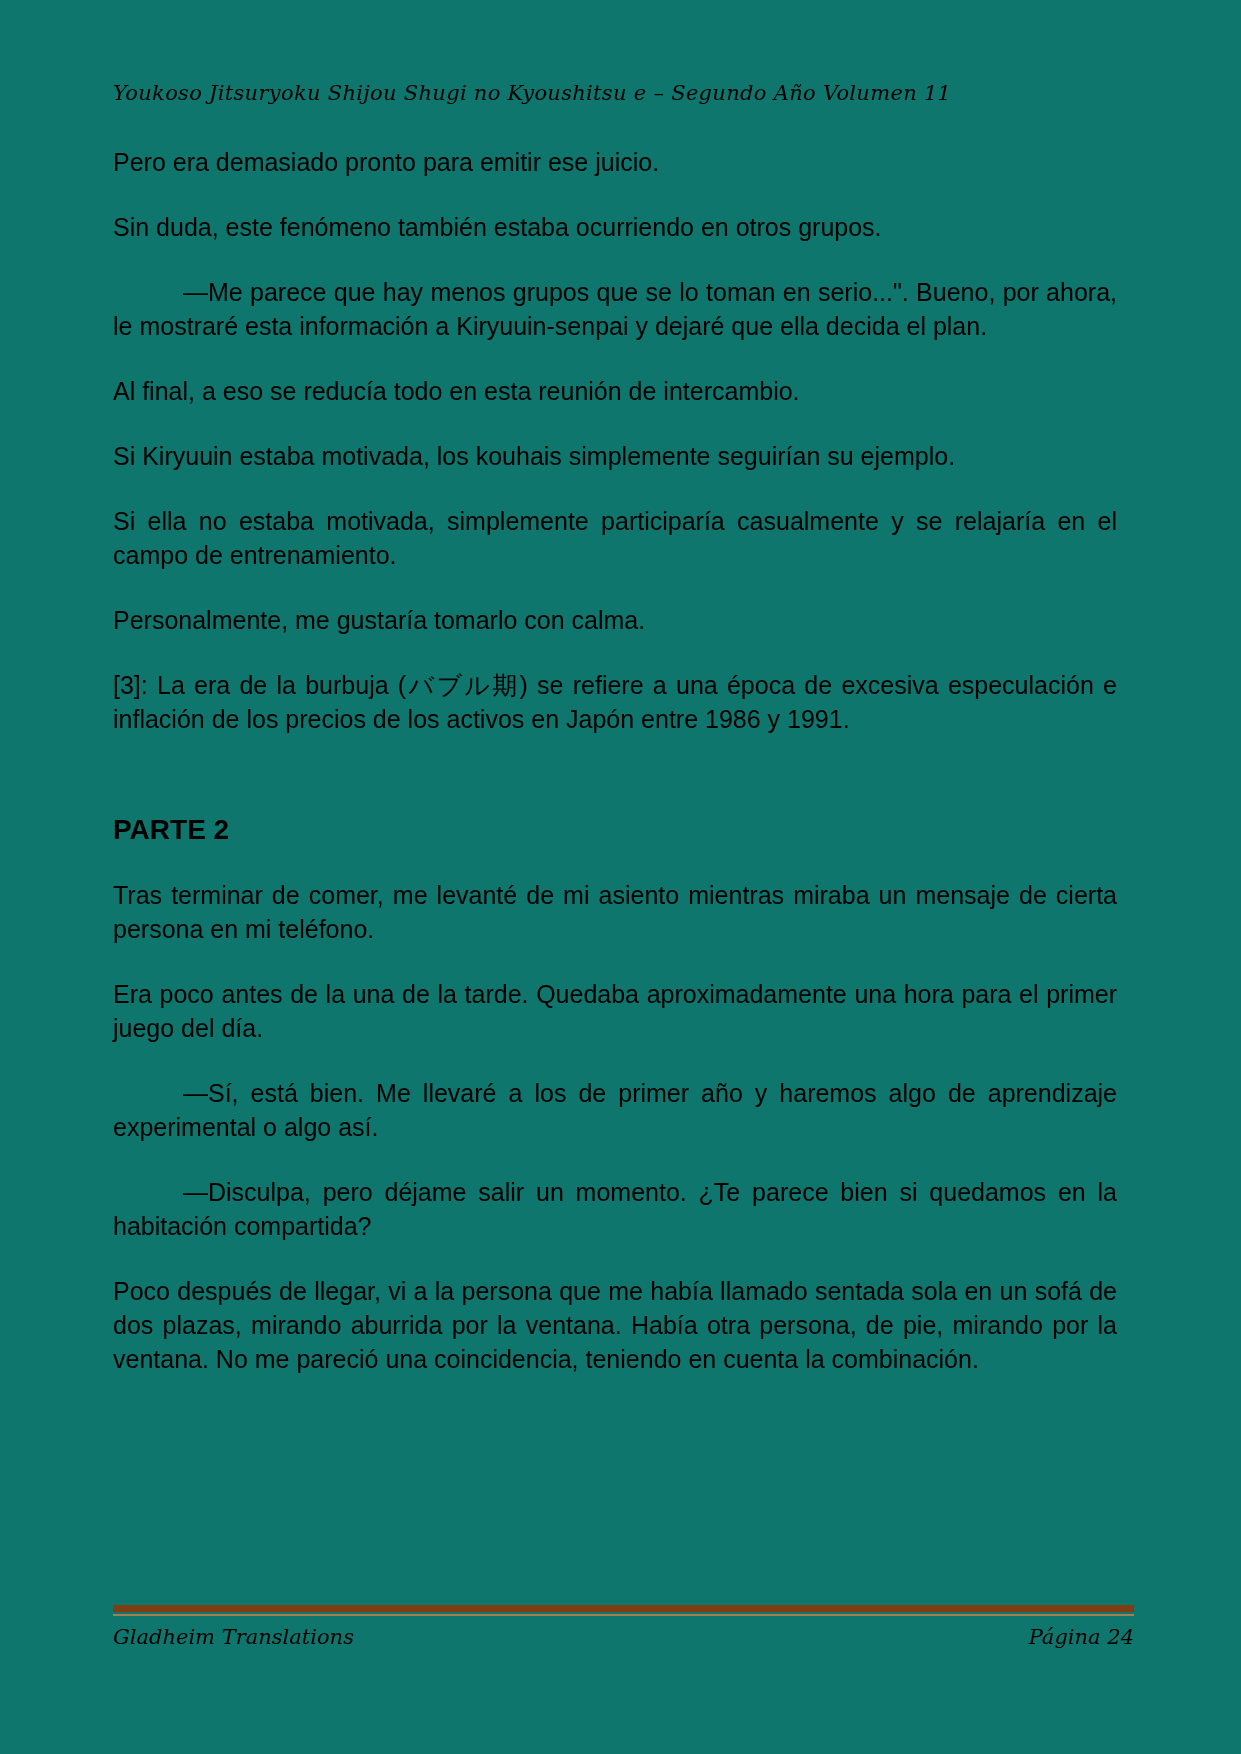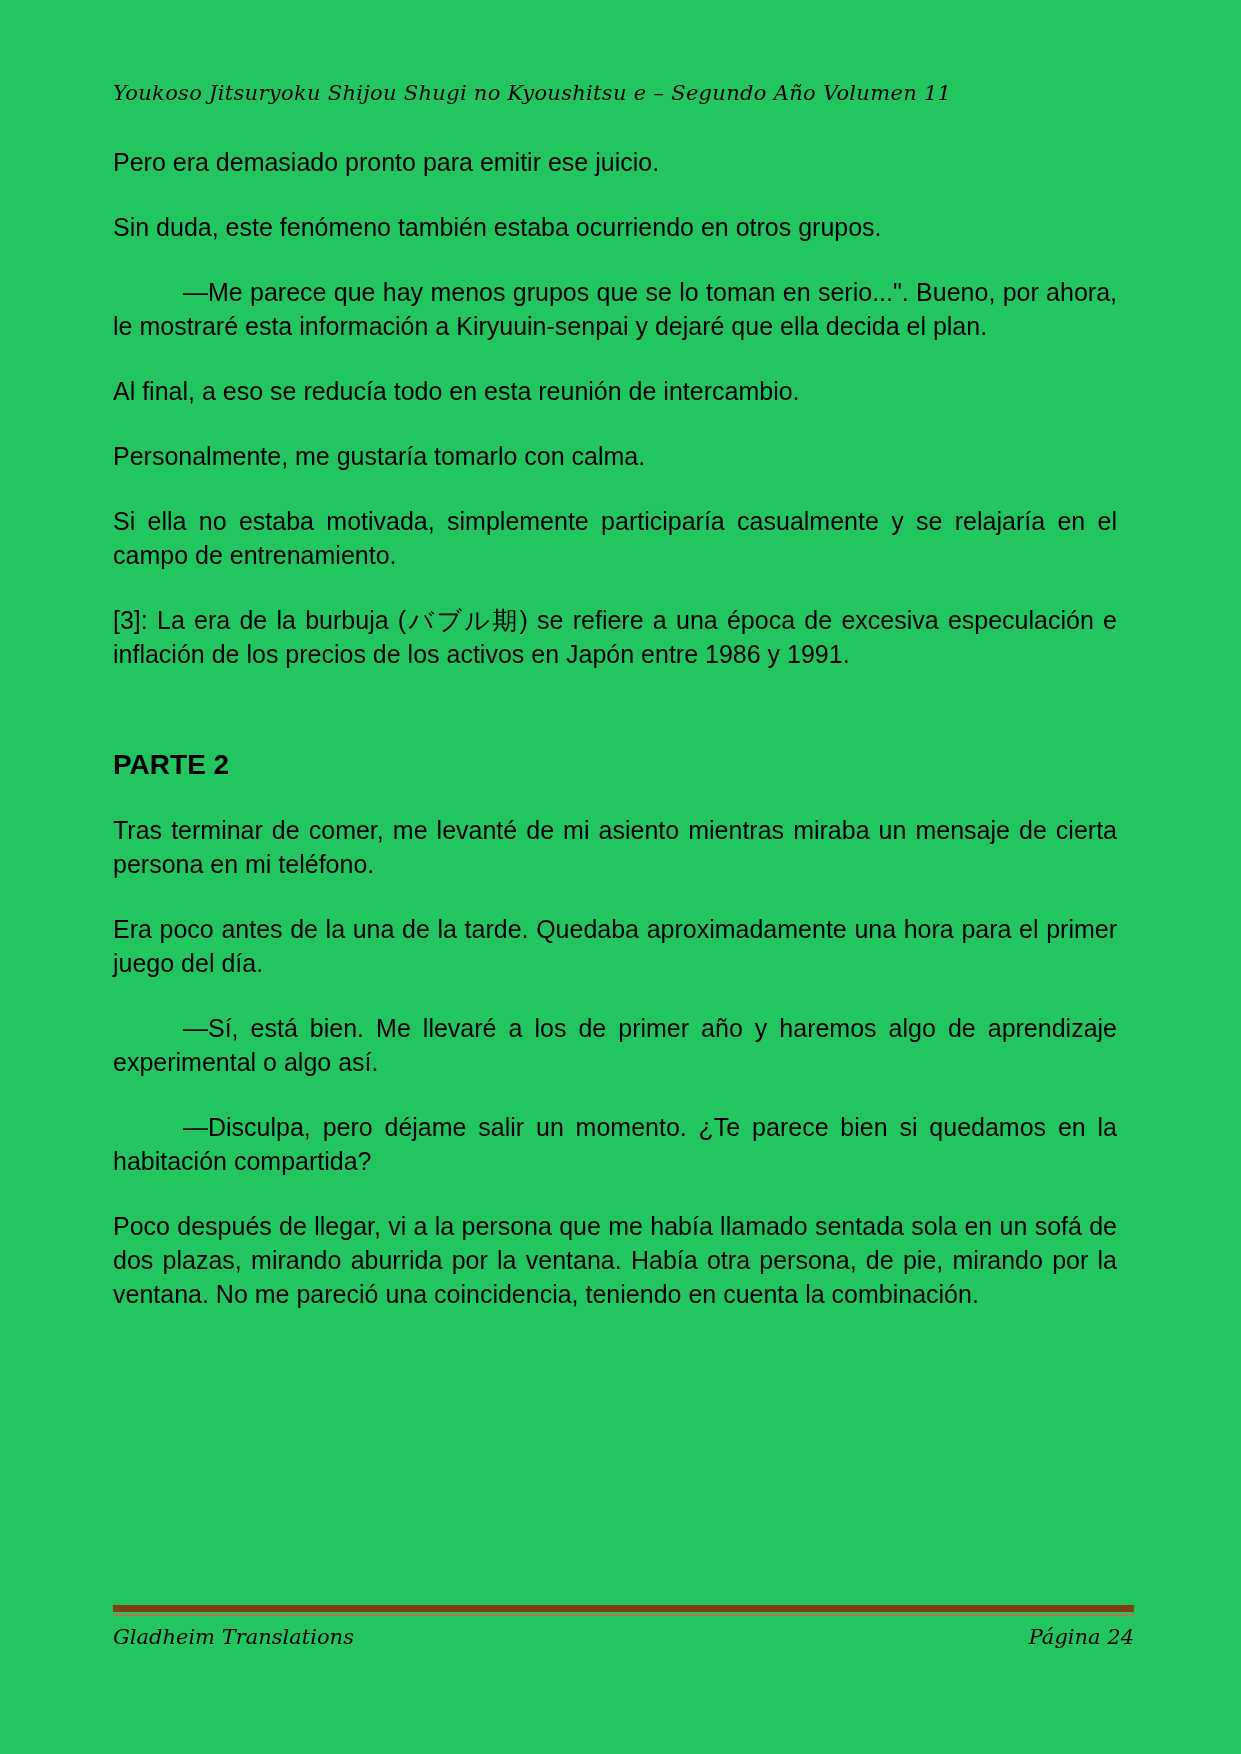--- a/index.html
+++ b/index.html
@@ -5,21 +5,21 @@
   html, body {
     margin: 0;
     padding: 0;
     background: #ffffff;
     font-family: "Liberation Sans", sans-serif;
   }
   .page {
     position: relative;
     width: 1241px;
     height: 1754px;
-    background: #22c55e;
+    background: #0f766e;
     overflow: hidden;
     color: #000000;
   }
   .header {
     position: absolute;
     left: 113px;
     top: 80px;
     width: 1021px;
     font-family: "DejaVu Serif", serif;
     font-style: italic;
@@ -87,22 +87,23 @@
 
   <div class="header">
     <span class="header-title">Youkoso Jitsuryoku Shijou Shugi no Kyoushitsu e – Segundo Año Volumen 11</span>
   </div>
 
   <div class="content" id="content">
       <p class="normal">Pero era demasiado pronto para emitir ese juicio.</p>
       <p class="normal">Sin duda, este fenómeno también estaba ocurriendo en otros grupos.</p>
       <p class="dialogue">—Me parece que hay menos grupos que se lo toman en serio...". Bueno, por ahora, le mostraré esta información a Kiryuuin-senpai y dejaré que ella decida el plan.</p>
       <p class="normal">Al final, a eso se reducía todo en esta reunión de intercambio.</p>
+      <p class="normal">Si Kiryuuin estaba motivada, los kouhais simplemente seguirían su ejemplo.</p>
+      <p class="normal">Si ella no estaba motivada, simplemente participaría casualmente y se relajaría en el campo de entrenamiento.</p>
       <p class="normal">Personalmente, me gustaría tomarlo con calma.</p>
-      <p class="normal">Si ella no estaba motivada, simplemente participaría casualmente y se relajaría en el campo de entrenamiento.</p>
       <p class="normal">[3]: La era de la burbuja (バブル期) se refiere a una época de excesiva especulación e inflación de los precios de los activos en Japón entre 1986 y 1991.</p>
       <h2 class="heading">PARTE 2</h2>
       <p class="normal">Tras terminar de comer, me levanté de mi asiento mientras miraba un mensaje de cierta persona en mi teléfono.</p>
       <p class="normal">Era poco antes de la una de la tarde. Quedaba aproximadamente una hora para el primer juego del día.</p>
       <p class="dialogue">—Sí, está bien. Me llevaré a los de primer año y haremos algo de aprendizaje experimental o algo así.</p>
       <p class="dialogue">—Disculpa, pero déjame salir un momento. ¿Te parece bien si quedamos en la habitación compartida?</p>
       <p class="normal">Poco después de llegar, vi a la persona que me había llamado sentada sola en un sofá de dos plazas, mirando aburrida por la ventana. Había otra persona, de pie, mirando por la ventana. No me pareció una coincidencia, teniendo en cuenta la combinación.</p>
     </div>
 
   <div class="footer">

